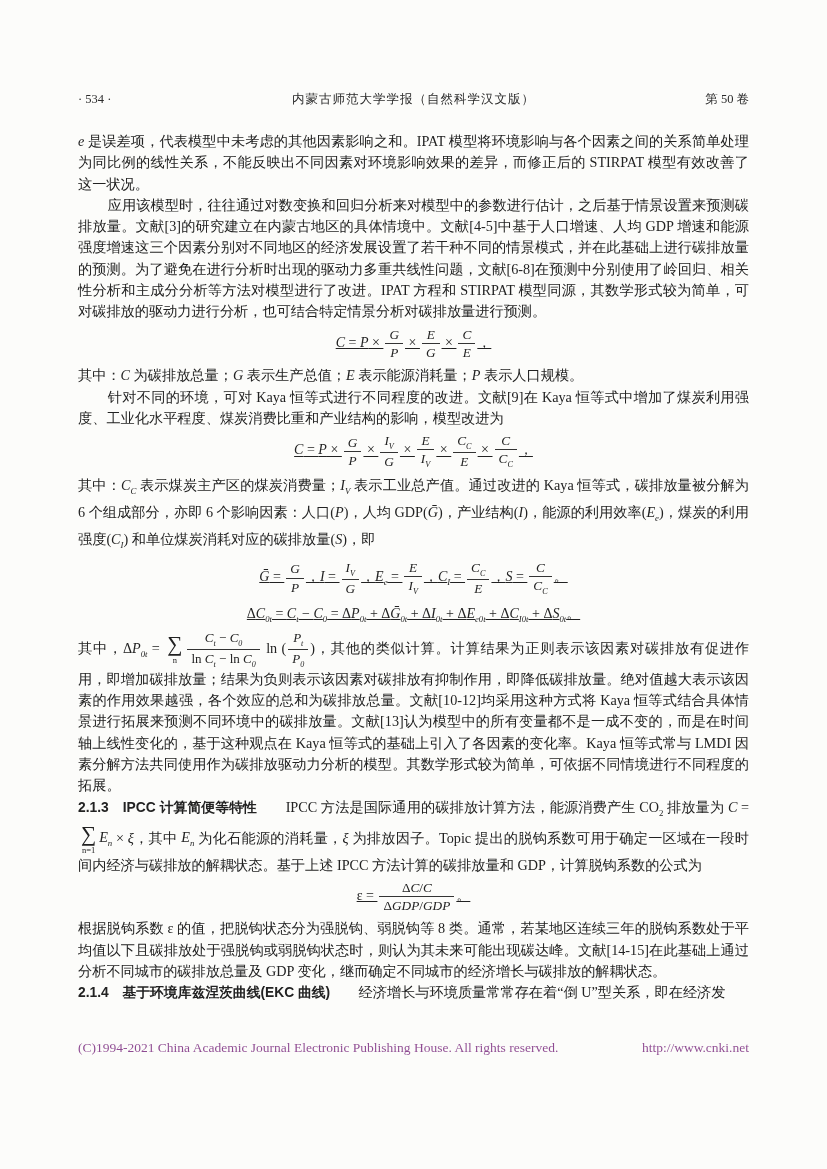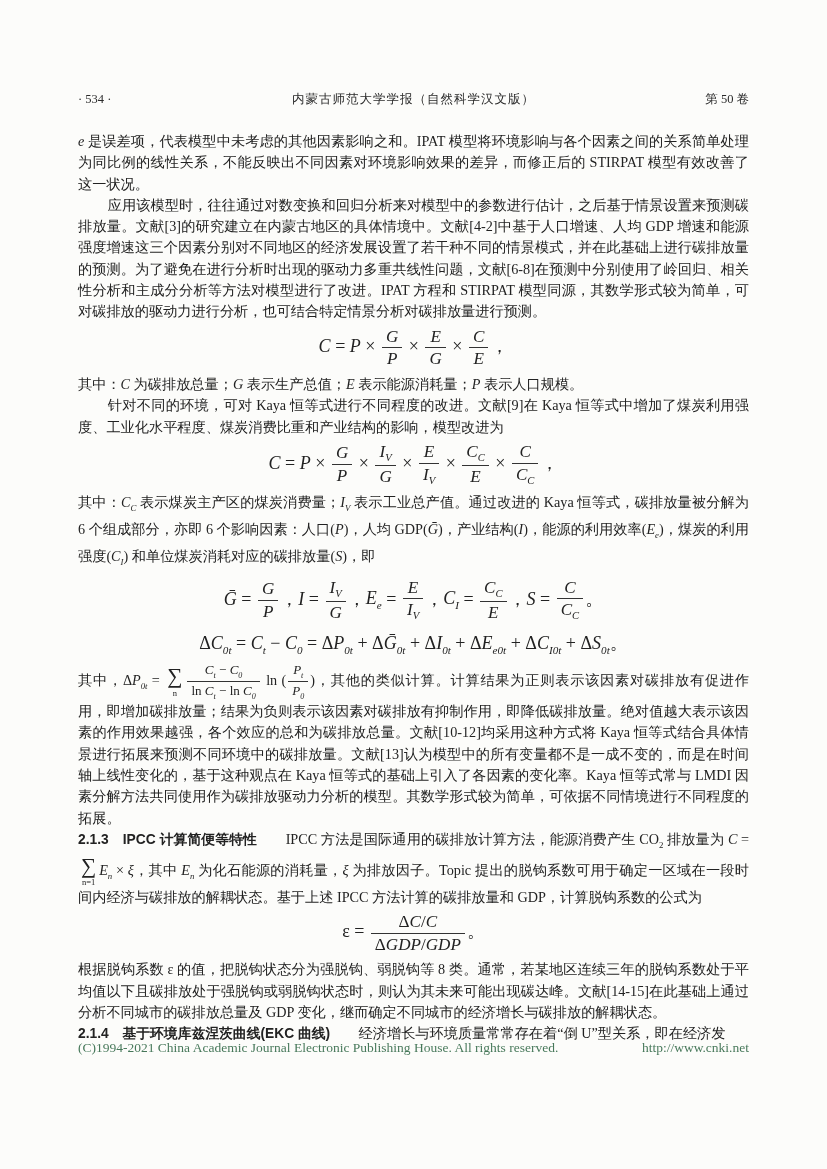--- a/index.html
+++ b/index.html
@@ -28,21 +28,21 @@
     position: absolute;
     top: 131px; left: 78px; width: 671px;
     font-size: 14.2px; line-height: 21.3px;
     text-align: justify; text-justify: inter-ideograph;
   }
   .para { margin: 0; }
   .indent { text-indent: 2.1em; }
   .formula {
     text-align: center; text-indent: 0;
     padding: 4px 0 5px;
-    font-size: 18px; line-height: 1.25;
+    font-size: 14px; line-height: 1.25; text-decoration: underline;
   }
   .sec {
     font-family: "Liberation Sans", "DejaVu Sans", sans-serif;
     font-weight: 700; font-size: 13.8px;
   }
   sub { font-size: 0.62em; }
   .frac {
     display: inline-block; vertical-align: middle;
     text-align: center; margin: 0 2px;
     font-size: 0.95em; line-height: 1.15; text-indent: 0;
@@ -53,39 +53,39 @@
   .sum {
     display: inline-block; vertical-align: middle;
     text-align: center; margin: 0 3px; line-height: 1; text-indent: 0;
   }
   .sum .sigma { display: block; font-size: 1.5em; line-height: 1; }
   .sum .lim { display: block; font-size: 0.6em; margin-top: 1px; }
   .watermark {
     position: absolute;
     top: 1040px; left: 78px; width: 671px;
     display: flex; justify-content: space-between;
-    color: #14532d; opacity: 0.78;
+    color: #701a75; opacity: 0.78;
     font-size: 13.5px; white-space: nowrap;
     pointer-events: none;
   }
 </style>
 </head>
 <body>
 
 <div class="page">
 
   <div class="header">
     <span class="hl">· 534 ·</span>
     <span class="hc">内蒙古师范大学学报（自然科学汉文版）</span>
     <span class="hr">第 50 卷</span>
   </div>
 
   <div class="content">
     <p class="para"><span><i>e</i> 是误差项，代表模型中未考虑的其他因素影响之和。IPAT 模型将环境影响与各个因素之间的关系简单处理为同比例的线性关系，不能反映出不同因素对环境影响效果的差异，而修正后的 STIRPAT 模型有效改善了这一状况。</span></p>
-    <p class="para indent"><span>应用该模型时，往往通过对数变换和回归分析来对模型中的参数进行估计，之后基于情景设置来预测碳排放量。文献[3]的研究建立在内蒙古地区的具体情境中。文献[4-2]中基于人口增速、人均 GDP 增速和能源强度增速这三个因素分别对不同地区的经济发展设置了若干种不同的情景模式，并在此基础上进行碳排放量的预测。为了避免在进行分析时出现的驱动力多重共线性问题，文献[6-8]在预测中分别使用了岭回归、相关性分析和主成分分析等方法对模型进行了改进。IPAT 方程和 STIRPAT 模型同源，其数学形式较为简单，可对碳排放的驱动力进行分析，也可结合特定情景分析对碳排放量进行预测。</span></p>
+    <p class="para indent"><span>应用该模型时，往往通过对数变换和回归分析来对模型中的参数进行估计，之后基于情景设置来预测碳排放量。文献[3]的研究建立在内蒙古地区的具体情境中。文献[4-5]中基于人口增速、人均 GDP 增速和能源强度增速这三个因素分别对不同地区的经济发展设置了若干种不同的情景模式，并在此基础上进行碳排放量的预测。为了避免在进行分析时出现的驱动力多重共线性问题，文献[6-8]在预测中分别使用了岭回归、相关性分析和主成分分析等方法对模型进行了改进。IPAT 方程和 STIRPAT 模型同源，其数学形式较为简单，可对碳排放的驱动力进行分析，也可结合特定情景分析对碳排放量进行预测。</span></p>
     <div class="formula"><span><i>C</i> = <i>P</i> × </span><span class="frac"><span class="num"><i>G</i></span><span class="den"><i>P</i></span></span><span> × </span><span class="frac"><span class="num"><i>E</i></span><span class="den"><i>G</i></span></span><span> × </span><span class="frac"><span class="num"><i>C</i></span><span class="den"><i>E</i></span></span><span>，</span></div>
     <p class="para"><span>其中：<i>C</i> 为碳排放总量；<i>G</i> 表示生产总值；<i>E</i> 表示能源消耗量；<i>P</i> 表示人口规模。</span></p>
     <p class="para indent"><span>针对不同的环境，可对 Kaya 恒等式进行不同程度的改进。文献[9]在 Kaya 恒等式中增加了煤炭利用强度、工业化水平程度、煤炭消费比重和产业结构的影响，模型改进为</span></p>
     <div class="formula"><span><i>C</i> = <i>P</i> × </span><span class="frac"><span class="num"><i>G</i></span><span class="den"><i>P</i></span></span><span> × </span><span class="frac"><span class="num"><i>I<sub>V</sub></i></span><span class="den"><i>G</i></span></span><span> × </span><span class="frac"><span class="num"><i>E</i></span><span class="den"><i>I<sub>V</sub></i></span></span><span> × </span><span class="frac"><span class="num"><i>C<sub>C</sub></i></span><span class="den"><i>E</i></span></span><span> × </span><span class="frac"><span class="num"><i>C</i></span><span class="den"><i>C<sub>C</sub></i></span></span><span>，</span></div>
     <p class="para"><span>其中：<i>C<sub>C</sub></i> 表示煤炭主产区的煤炭消费量；<i>I<sub>V</sub></i> 表示工业总产值。通过改进的 Kaya 恒等式，碳排放量被分解为 6 个组成部分，亦即 6 个影响因素：人口(<i>P</i>)，人均 GDP(<i>Ḡ</i>)，产业结构(<i>I</i>)，能源的利用效率(<i>E<sub>e</sub></i>)，煤炭的利用强度(<i>C<sub>I</sub></i>) 和单位煤炭消耗对应的碳排放量(<i>S</i>)，即</span></p>
     <div class="formula"><span><i>Ḡ</i> = </span><span class="frac"><span class="num"><i>G</i></span><span class="den"><i>P</i></span></span><span>，<i>I</i> = </span><span class="frac"><span class="num"><i>I<sub>V</sub></i></span><span class="den"><i>G</i></span></span><span>，<i>E<sub>e</sub></i> = </span><span class="frac"><span class="num"><i>E</i></span><span class="den"><i>I<sub>V</sub></i></span></span><span>，<i>C<sub>I</sub></i> = </span><span class="frac"><span class="num"><i>C<sub>C</sub></i></span><span class="den"><i>E</i></span></span><span>，<i>S</i> = </span><span class="frac"><span class="num"><i>C</i></span><span class="den"><i>C<sub>C</sub></i></span></span><span>。</span></div>
     <div class="formula"><span>Δ<i>C<sub>0t</sub></i> = <i>C<sub>t</sub></i> − <i>C<sub>0</sub></i> = Δ<i>P<sub>0t</sub></i> + Δ<i>Ḡ<sub>0t</sub></i> + Δ<i>I<sub>0t</sub></i> + Δ<i>E<sub>e0t</sub></i> + Δ<i>C<sub>I0t</sub></i> + Δ<i>S<sub>0t</sub></i>。</span></div>
     <p class="para"><span>其中，Δ<i>P<sub>0t</sub></i> = </span><span class="sum"><span class="sigma">∑</span><span class="lim">n</span></span><span class="frac"><span class="num"><i>C<sub>t</sub></i> − <i>C<sub>0</sub></i></span><span class="den">ln <i>C<sub>t</sub></i> − ln <i>C<sub>0</sub></i></span></span><span> ln (</span><span class="frac"><span class="num"><i>P<sub>t</sub></i></span><span class="den"><i>P<sub>0</sub></i></span></span><span>)，其他的类似计算。计算结果为正则表示该因素对碳排放有促进作用，即增加碳排放量；结果为负则表示该因素对碳排放有抑制作用，即降低碳排放量。绝对值越大表示该因素的作用效果越强，各个效应的总和为碳排放总量。文献[10-12]均采用这种方式将 Kaya 恒等式结合具体情景进行拓展来预测不同环境中的碳排放量。文献[13]认为模型中的所有变量都不是一成不变的，而是在时间轴上线性变化的，基于这种观点在 Kaya 恒等式的基础上引入了各因素的变化率。Kaya 恒等式常与 LMDI 因素分解方法共同使用作为碳排放驱动力分析的模型。其数学形式较为简单，可依据不同情境进行不同程度的拓展。</span></p>
     <p class="para"><b class="sec">2.1.3　IPCC 计算简便等特性</b><span>　　IPCC 方法是国际通用的碳排放计算方法，能源消费产生 CO<sub>2</sub> 排放量为 <i>C</i> = </span><span class="sum"><span class="sigma">∑</span><span class="lim">n=1</span></span><span><i>E<sub>n</sub></i> × <i>ξ</i>，其中 <i>E<sub>n</sub></i> 为化石能源的消耗量，<i>ξ</i> 为排放因子。Topic 提出的脱钩系数可用于确定一区域在一段时间内经济与碳排放的解耦状态。基于上述 IPCC 方法计算的碳排放量和 GDP，计算脱钩系数的公式为</span></p>
     <div class="formula"><span>ε = </span><span class="frac"><span class="num">Δ<i>C</i>/<i>C</i></span><span class="den">Δ<i>GDP</i>/<i>GDP</i></span></span><span>。</span></div>

